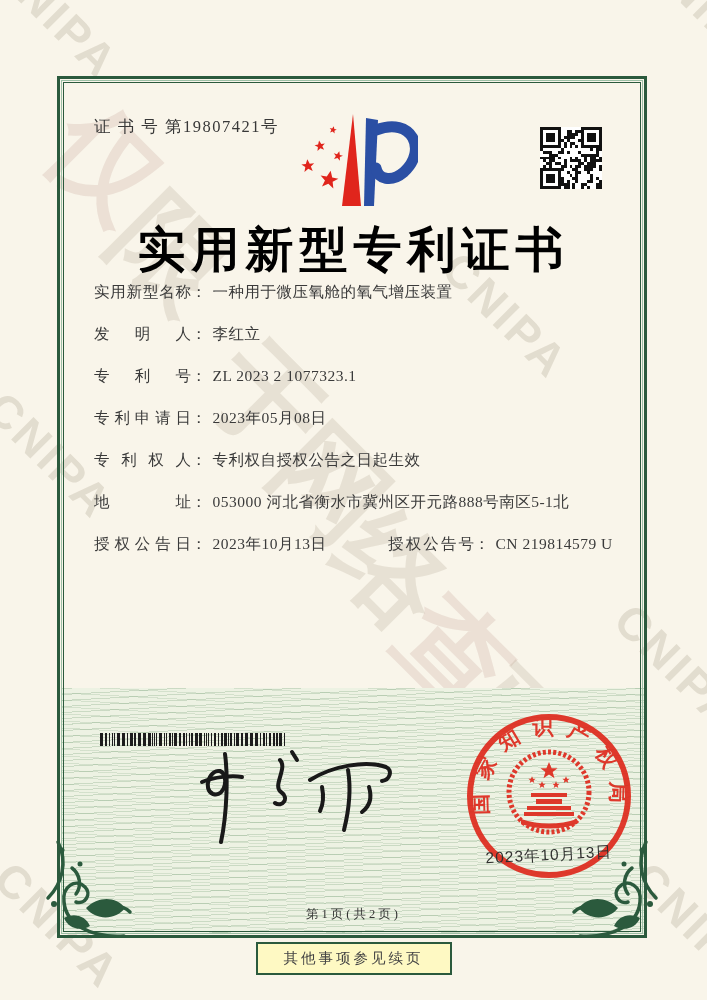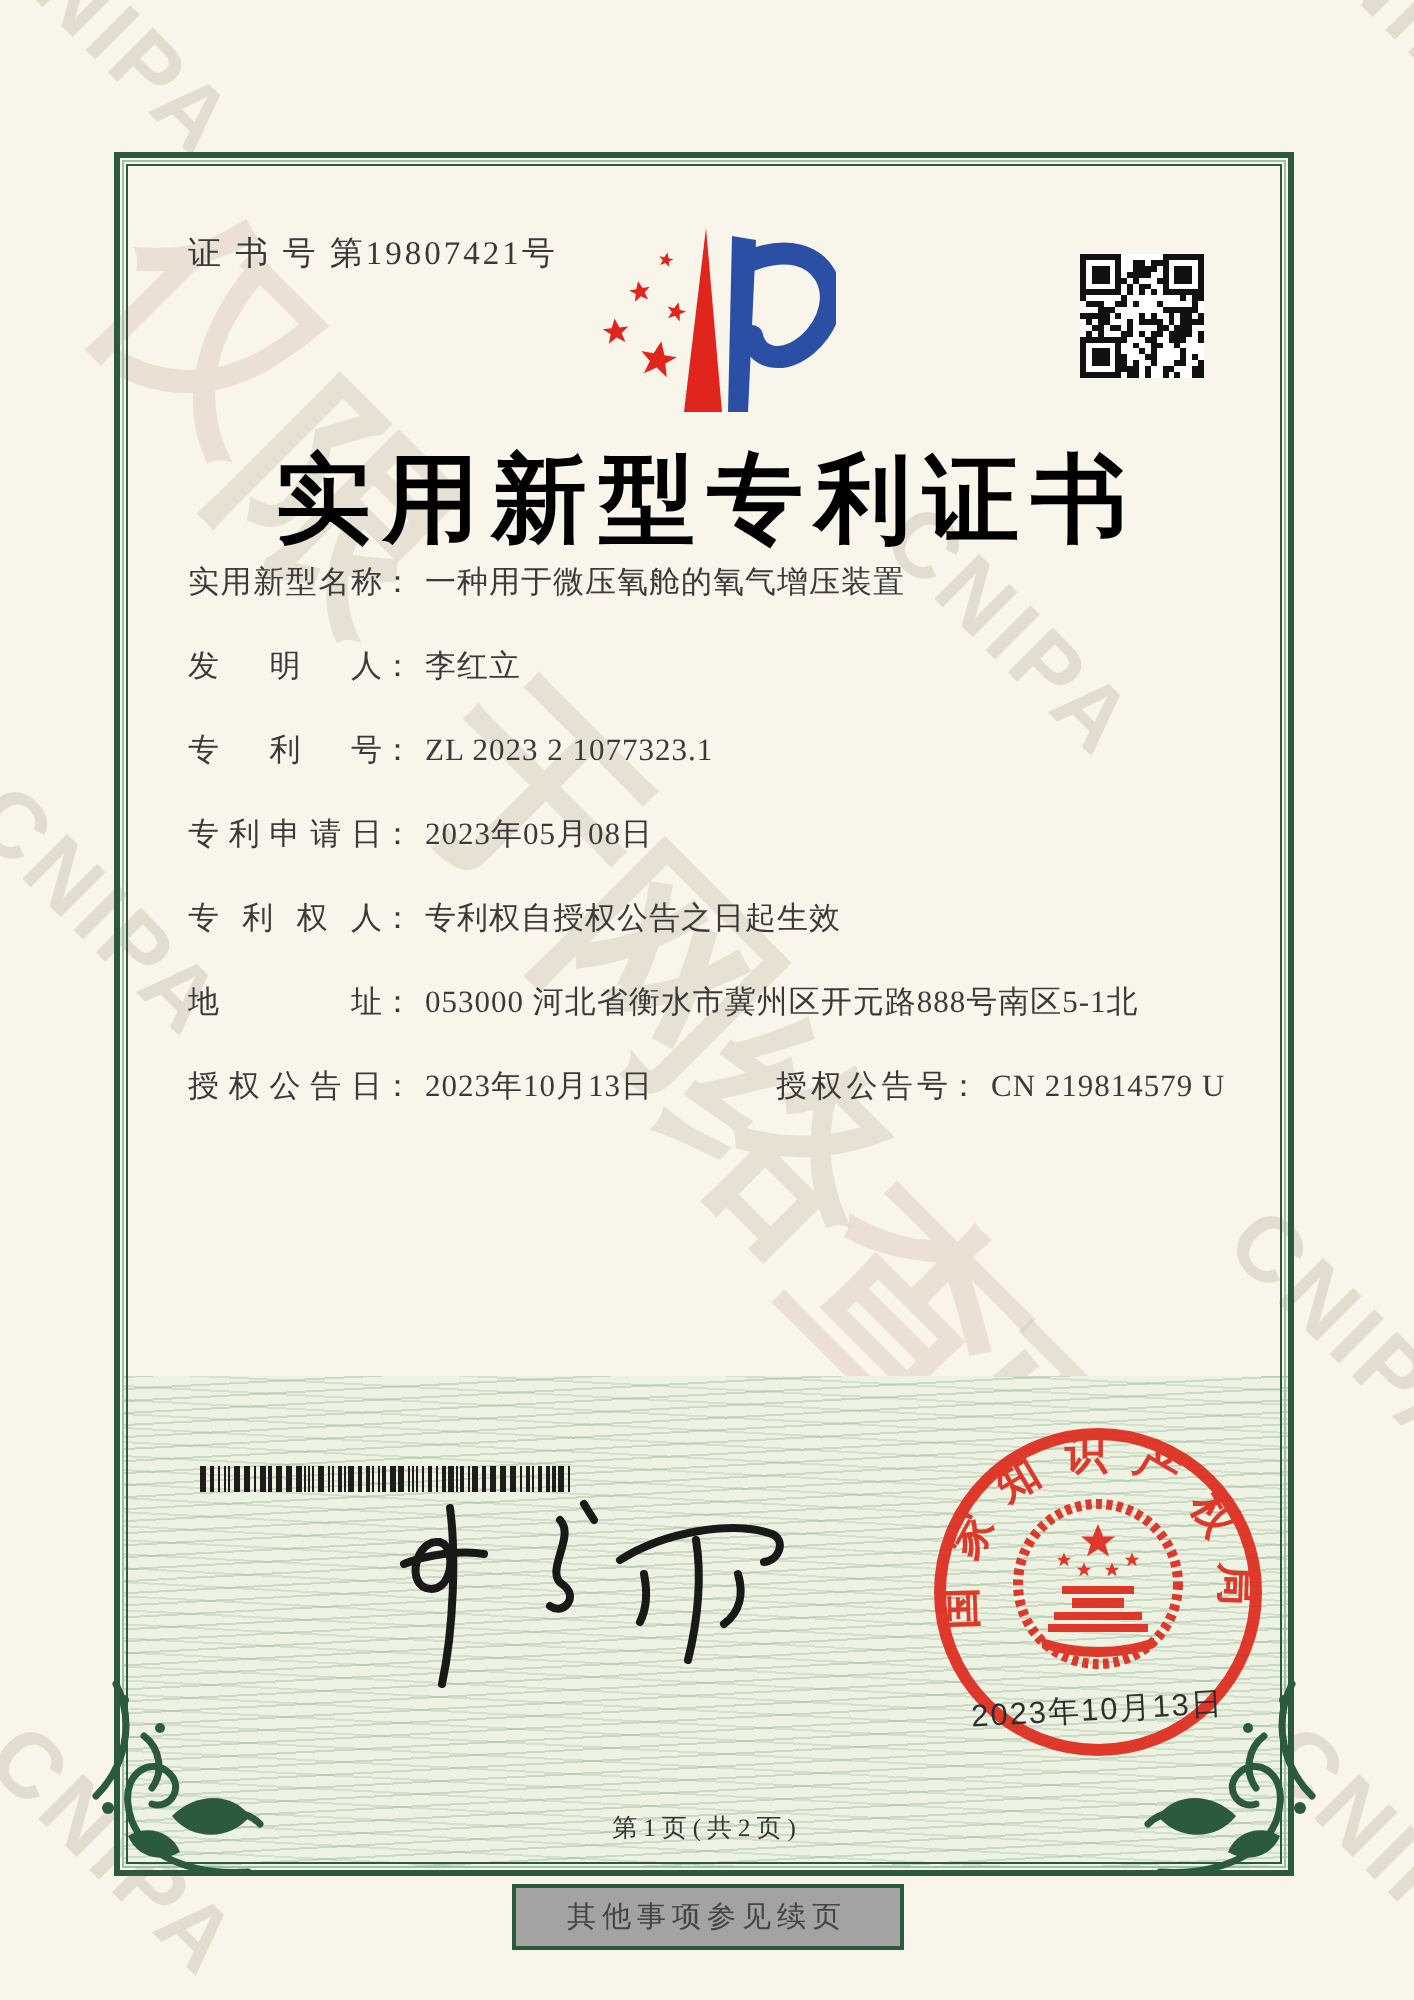--- a/index.html
+++ b/index.html
@@ -54,21 +54,21 @@
   
   .barcode{position:absolute;left:100px;top:733px;z-index:4;}
   .signer{position:absolute;left:96px;top:787px;z-index:4;
           font-family:"Liberation Sans","DejaVu Sans",sans-serif;font-size:17px;color:#1c1c1c;line-height:29px;}
   .signature{position:absolute;left:188px;top:742px;z-index:4;}
   .seal{position:absolute;left:458px;top:708px;z-index:5;}
 
   .page-info{position:absolute;left:0;right:0;top:906px;z-index:4;text-align:center;
              font-size:12.5px;letter-spacing:3px;color:#333;}
   .note-box{position:absolute;left:50%;top:942px;transform:translateX(-50%);z-index:4;
-            border:2px solid #2b5a3d;background:#a3a3a3;padding:5px 26px;
+            border:2px solid #2b5a3d;background:#fef9c3;padding:5px 26px;
             font-size:14.5px;letter-spacing:3px;color:#444;white-space:nowrap;}
 </style>
 </head>
 <body>
 
 <div class="page">
 
   <div class="wm brand" style="left:-22px;top:-12px;">CNIPA</div>
   <div class="wm brand" style="left:628px;top:-22px;">CNIPA</div>
   <div class="wm char pink" style="left:52px;top:92px;">仅</div>

